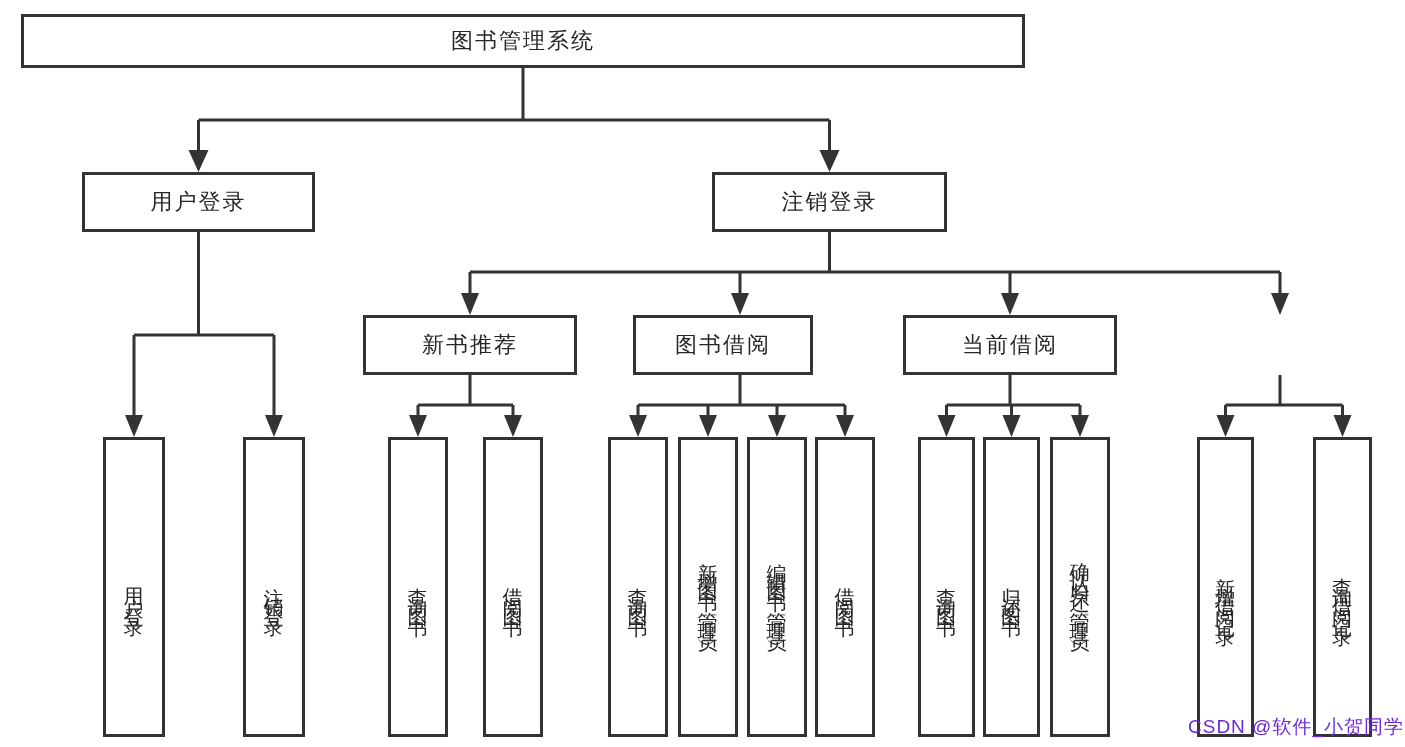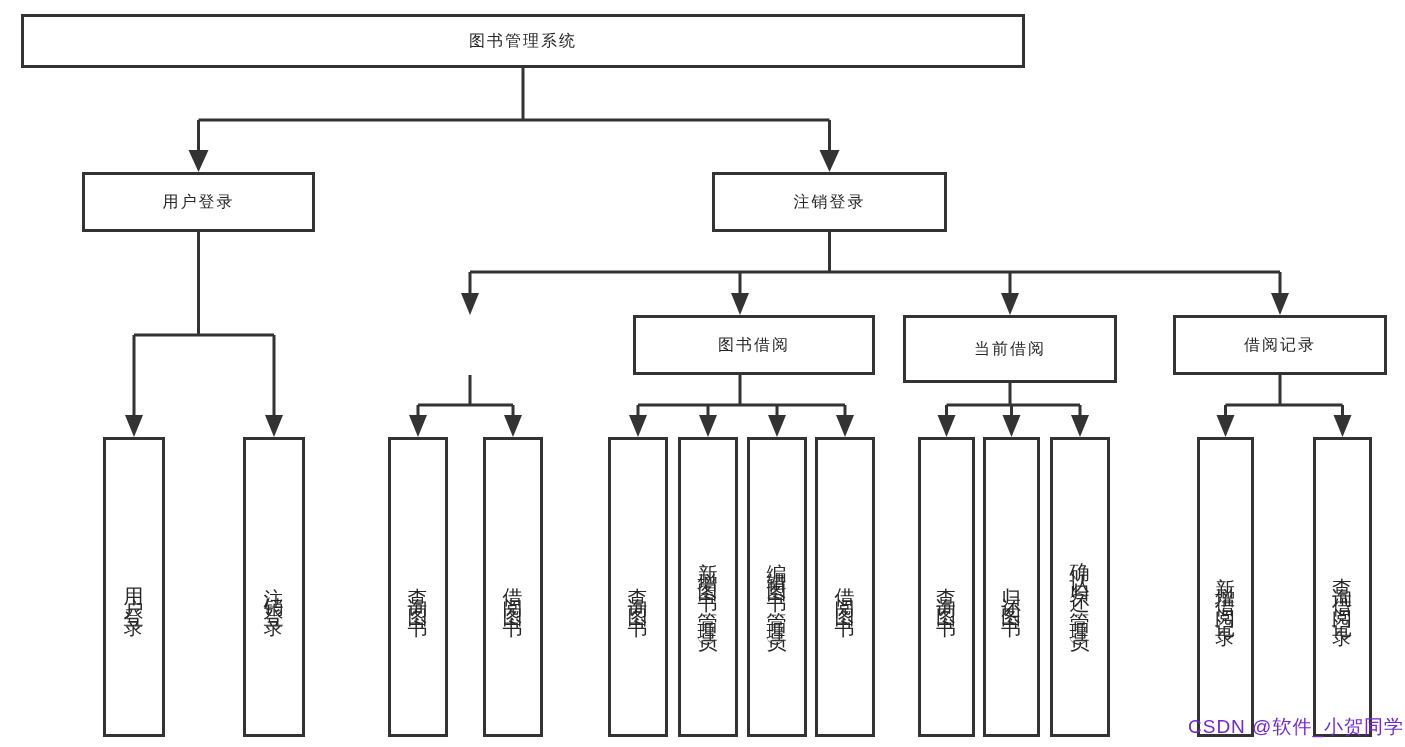--- a/index.html
+++ b/index.html
@@ -14,40 +14,40 @@
     position:absolute;
     box-sizing:border-box;
     border:3px solid #333333;
     background:#ffffff;
     display:flex;
     align-items:center;
     justify-content:center;
     color:#262626;
   }
   .hlabel{
-    font-size:16px;
+    font-size:22px;
     letter-spacing:2px;
     white-space:nowrap;
   }
   .vtext{
     writing-mode:vertical-rl;
     text-orientation:mixed;
     font-size:20px;
     letter-spacing:10px;
     padding-top:10px;
     line-height:1;
     color:#262626;
   }
   
   .n-root   {left:21px;  top:14px;  width:1004px; height:54px;}
   .n-login  {left:82px;  top:172px; width:233px;  height:60px;}
   .n-mgmt   {left:712px; top:172px; width:235px;  height:60px;}
   .n-newb   {left:363px; top:315px; width:214px;  height:60px;}
-  .n-borrow {left:633px; top:315px; width:242px;  height:60px;}
-  .n-cur    {left:903px; top:315px; width:214px;  height:68px;}
+  .n-borrow {left:633px; top:315px; width:180px;  height:60px;}
+  .n-cur    {left:903px; top:315px; width:214px;  height:60px;}
   .n-rec    {left:1173px;top:315px; width:214px;  height:60px;}
   .leaf{top:437px;height:300px;}
   svg.wires{
     position:absolute;left:0;top:0;
     pointer-events:none;
   }
   svg.wires path{stroke:#333333;stroke-width:3;fill:none;}
   svg.wires polygon{fill:#333333;stroke:none;}
   .watermark{
     position:absolute;
@@ -118,28 +118,28 @@
     <span class="hlabel">图书管理系统</span>
   </div>
 
   <div class="box n-login">
     <span class="hlabel">用户登录</span>
   </div>
   <div class="box n-mgmt">
     <span class="hlabel">注销登录</span>
   </div>
 
+  <div class="box n-newb">
+    <span class="hlabel">新书推荐</span>
+  </div>
   <div class="box n-borrow">
     <span class="hlabel">图书借阅</span>
   </div>
   <div class="box n-cur">
     <span class="hlabel">当前借阅</span>
-  </div>
-  <div class="box n-rec">
-    <span class="hlabel">借阅记录</span>
   </div>
 
   <div class="box leaf" style="left:103px;width:62px;">
     <span class="vtext">用户登录</span>
   </div>
   <div class="box leaf" style="left:243px;width:62px;">
     <span class="vtext">注销登录</span>
   </div>
 
   <div class="box leaf" style="left:388px;width:60px;">

